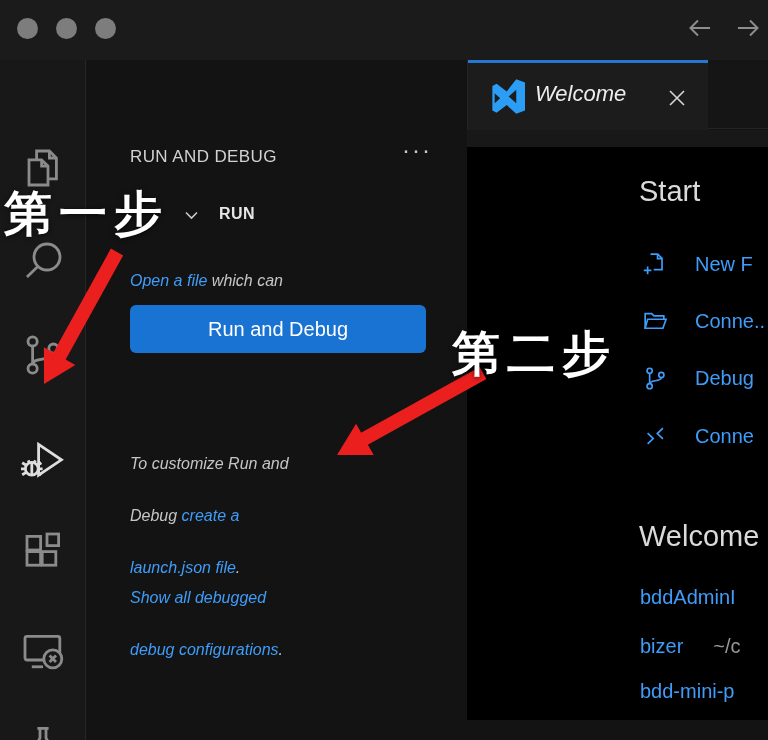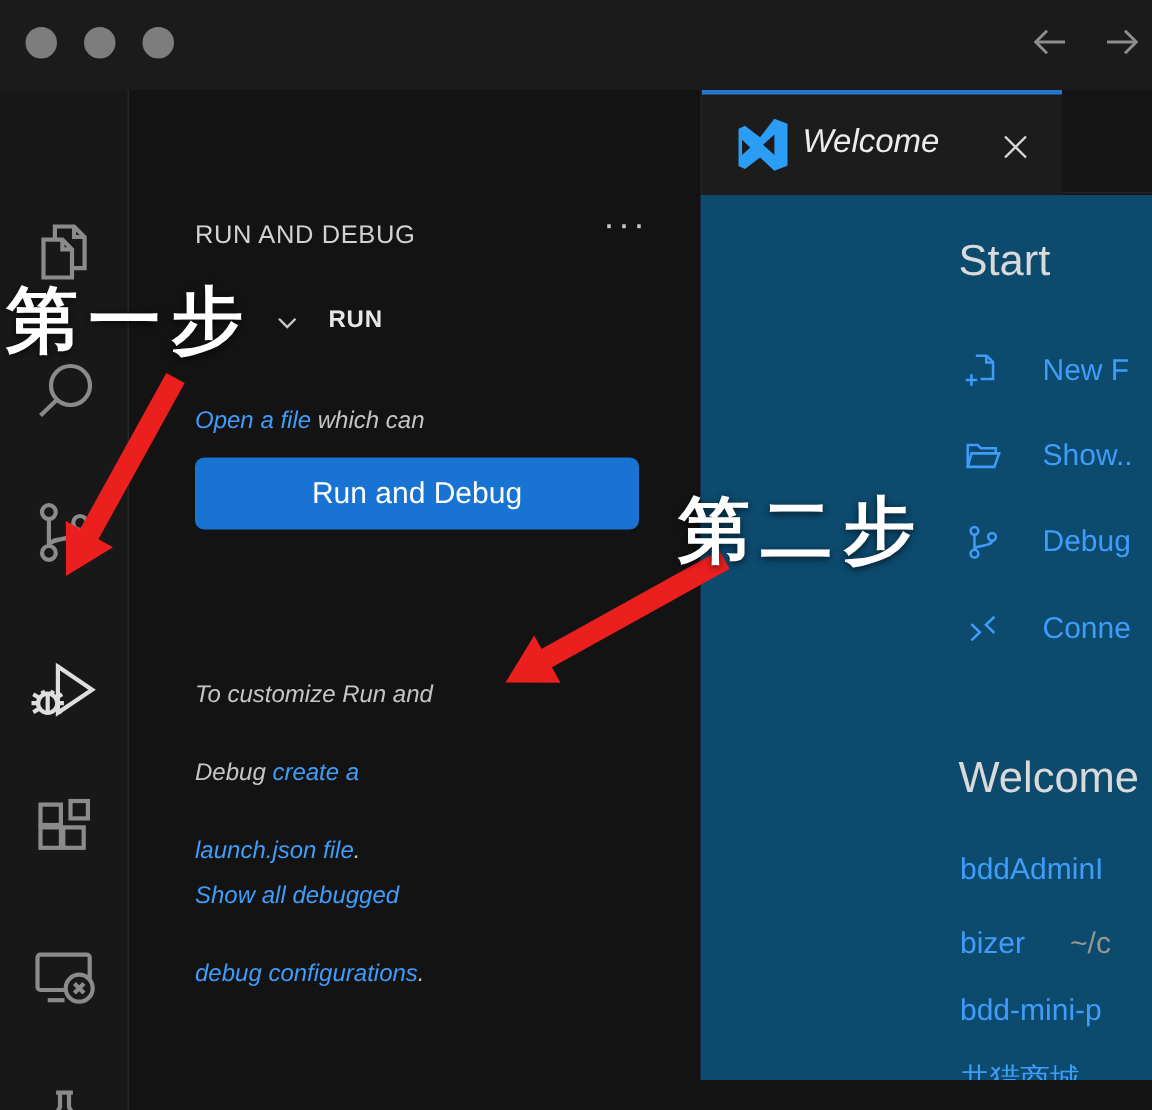--- a/index.html
+++ b/index.html
@@ -36,21 +36,21 @@
   #para-show{top:520px;}
 
   
   #tabbar{left:467px;top:60px;width:301px;height:70px;background:#141414;border-left:1px solid #242424;box-sizing:border-box;}
   #tab-welcome{position:absolute;left:0;top:0;width:240px;height:70px;background:#1c1c1c;border-top:3px solid #2577cf;box-sizing:border-box;cursor:pointer;}
   #tab-logo{position:absolute;left:22px;top:16px;width:35px;height:35px;}
   #tab-title{position:absolute;left:67px;top:18px;font-size:22px;font-style:italic;color:#ececec;}
   #tab-close{position:absolute;left:198px;top:24px;width:22px;height:22px;cursor:pointer;}
   #tabstrip-rest{position:absolute;left:240px;top:3px;width:61px;height:66px;background:#151515;border-bottom:1px solid #232323;box-sizing:border-box;}
 
-  #welcome{left:467px;top:130px;width:301px;height:590px;background:#0c4a6e;overflow:hidden;}
+  #welcome{left:467px;top:147px;width:301px;height:590px;background:#000000;overflow:hidden;}
   .w-heading{position:absolute;left:172px;font-size:29px;font-weight:400;color:#dadada;}
   #start-heading{top:28px;}
   #recent-heading{top:373px;}
   .w-row{position:absolute;left:175px;height:27px;display:flex;align-items:center;gap:26px;white-space:nowrap;cursor:pointer;}
   .w-row svg{width:27px;height:27px;flex:none;}
   .w-row .w-label{font-size:20px;color:#3f9cf8;}
   .r-row{position:absolute;left:173px;height:26px;display:flex;align-items:center;gap:30px;white-space:nowrap;}
   .r-row .r-link{font-size:20px;color:#3f9cf8;cursor:pointer;}
   .r-row .r-path{font-size:20px;color:#969696;}
   #bottom-strip{left:467px;top:720px;width:301px;height:20px;background:#131313;}
@@ -194,21 +194,21 @@
           <path d="M13.8 2.8 V6.8 H17.8"></path>
         <path d="M5 13.8 V20.6 M1.6 17.2 H8.4"></path>
       </svg>
       <span class="w-label">New F</span>
     </div>
     <div class="w-row" style="top:161px">
       <svg viewBox="0 0 24 24" fill="none" stroke="#3f9cf8" stroke-width="1.5">
         <path d="M2.8 17.8 V5 h5.8 l2 2 h8.8 v3"></path>
           <path d="M5 10 H21.4 L18.6 18 H2.8 Z"></path>
       </svg>
-      <span class="w-label">Show..</span>
+      <span class="w-label">Conne..</span>
     </div>
     <div class="w-row" style="top:218px">
       <svg viewBox="0 0 24 24" fill="none" stroke="#3f9cf8" stroke-width="1.5">
         <circle cx="6.8" cy="5.2" r="2.3"></circle>
           <circle cx="6.8" cy="18.8" r="2.3"></circle>
           <circle cx="17.2" cy="8.8" r="2.3"></circle>
         <path d="M6.8 7.5 V16.5"></path>
           <path d="M17.2 11.1 C17.2 15 6.8 13.1 6.8 16.5"></path>
       </svg>
       <span class="w-label">Debug</span>

